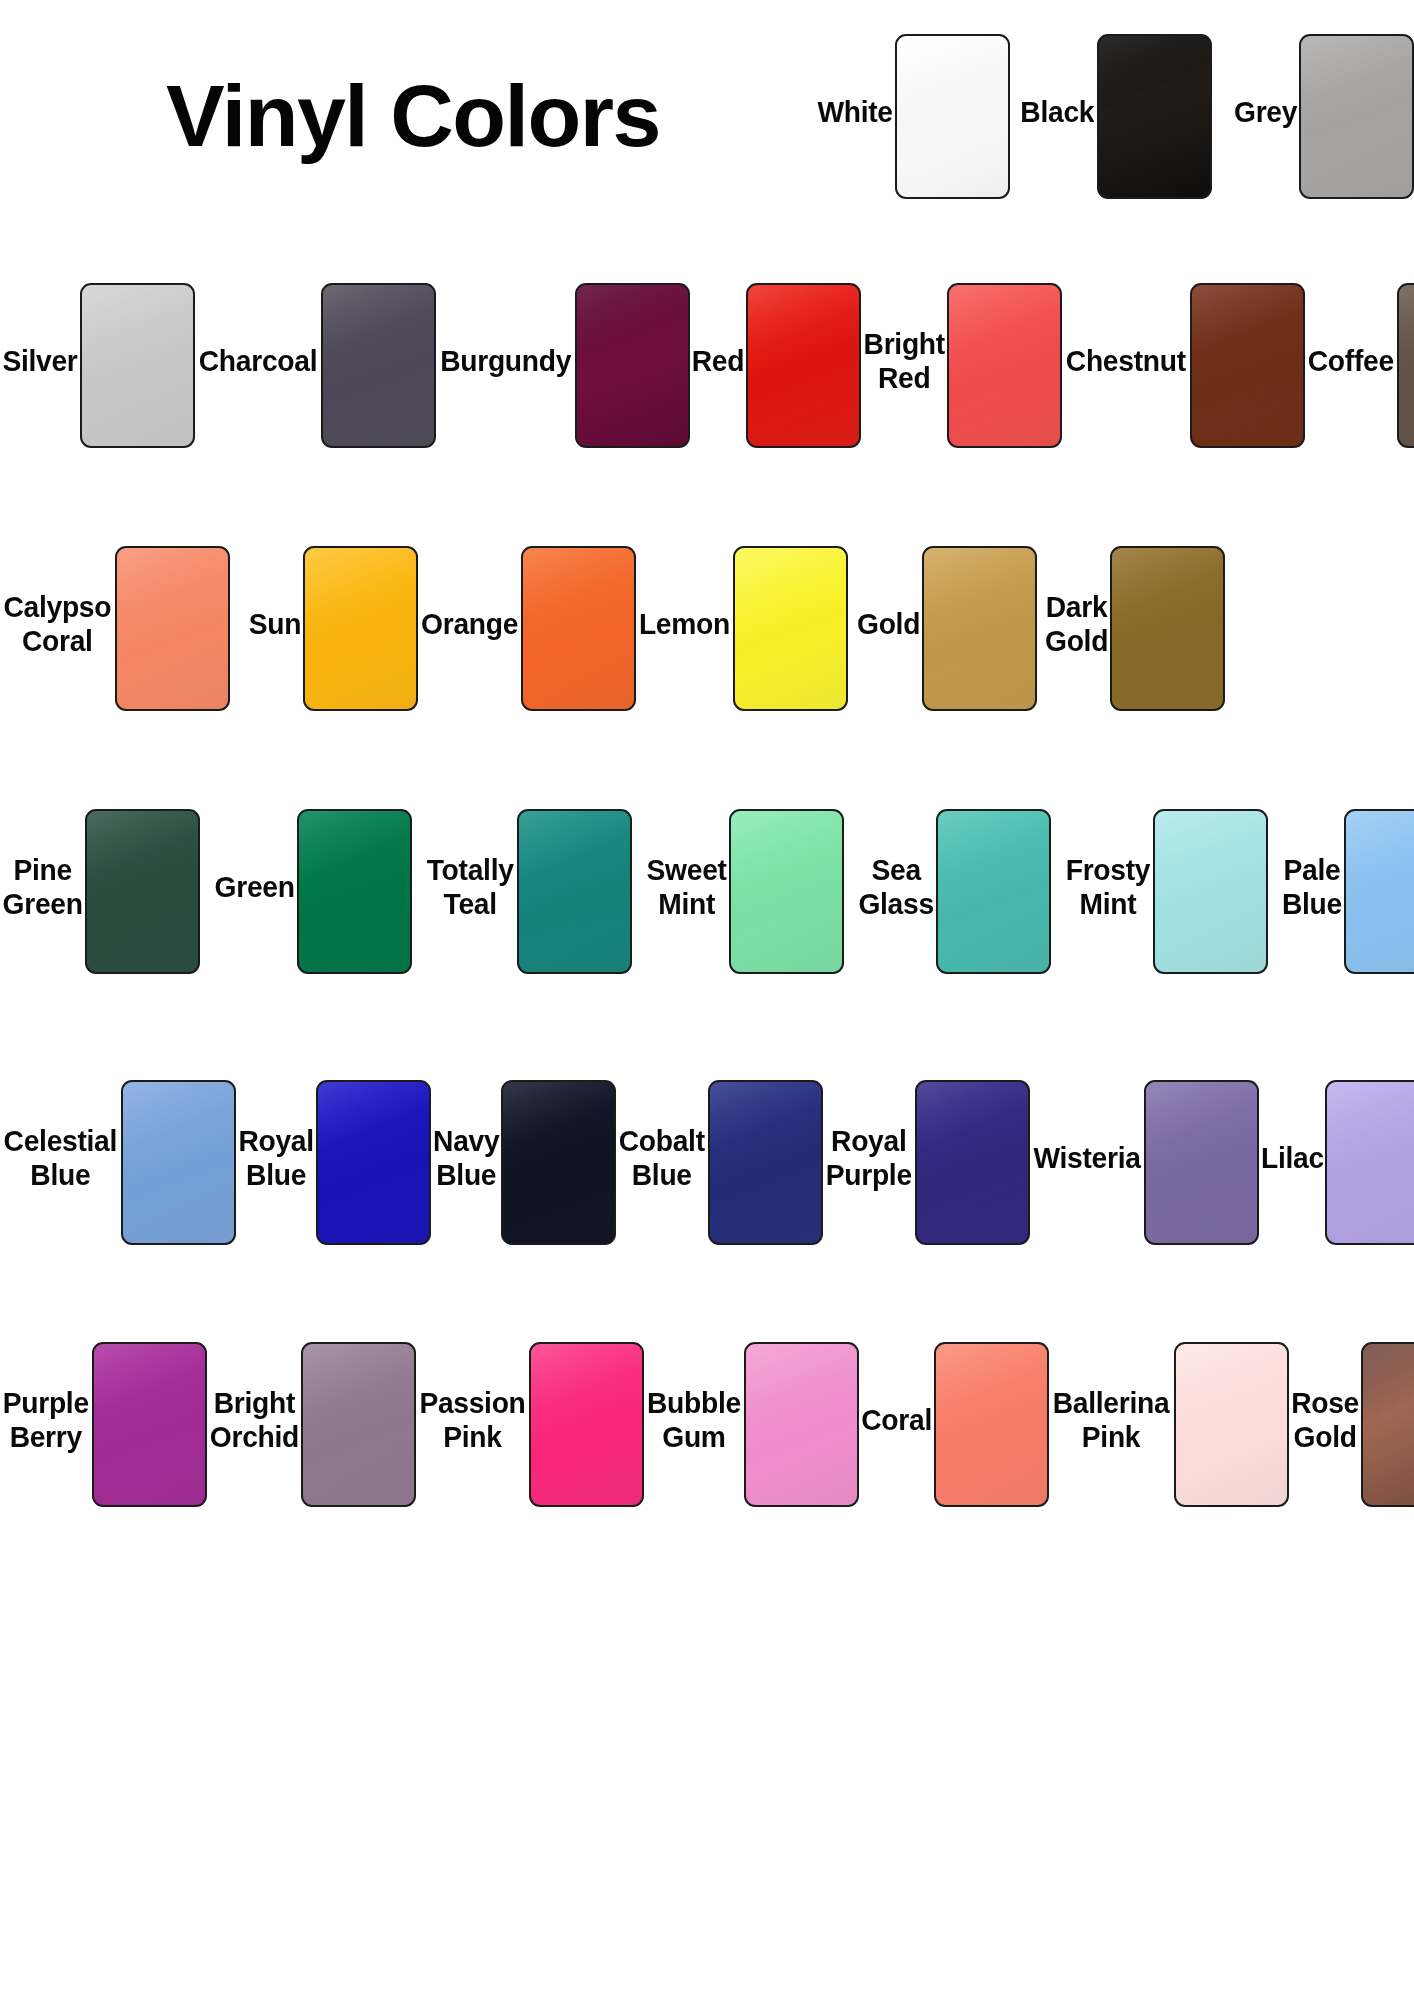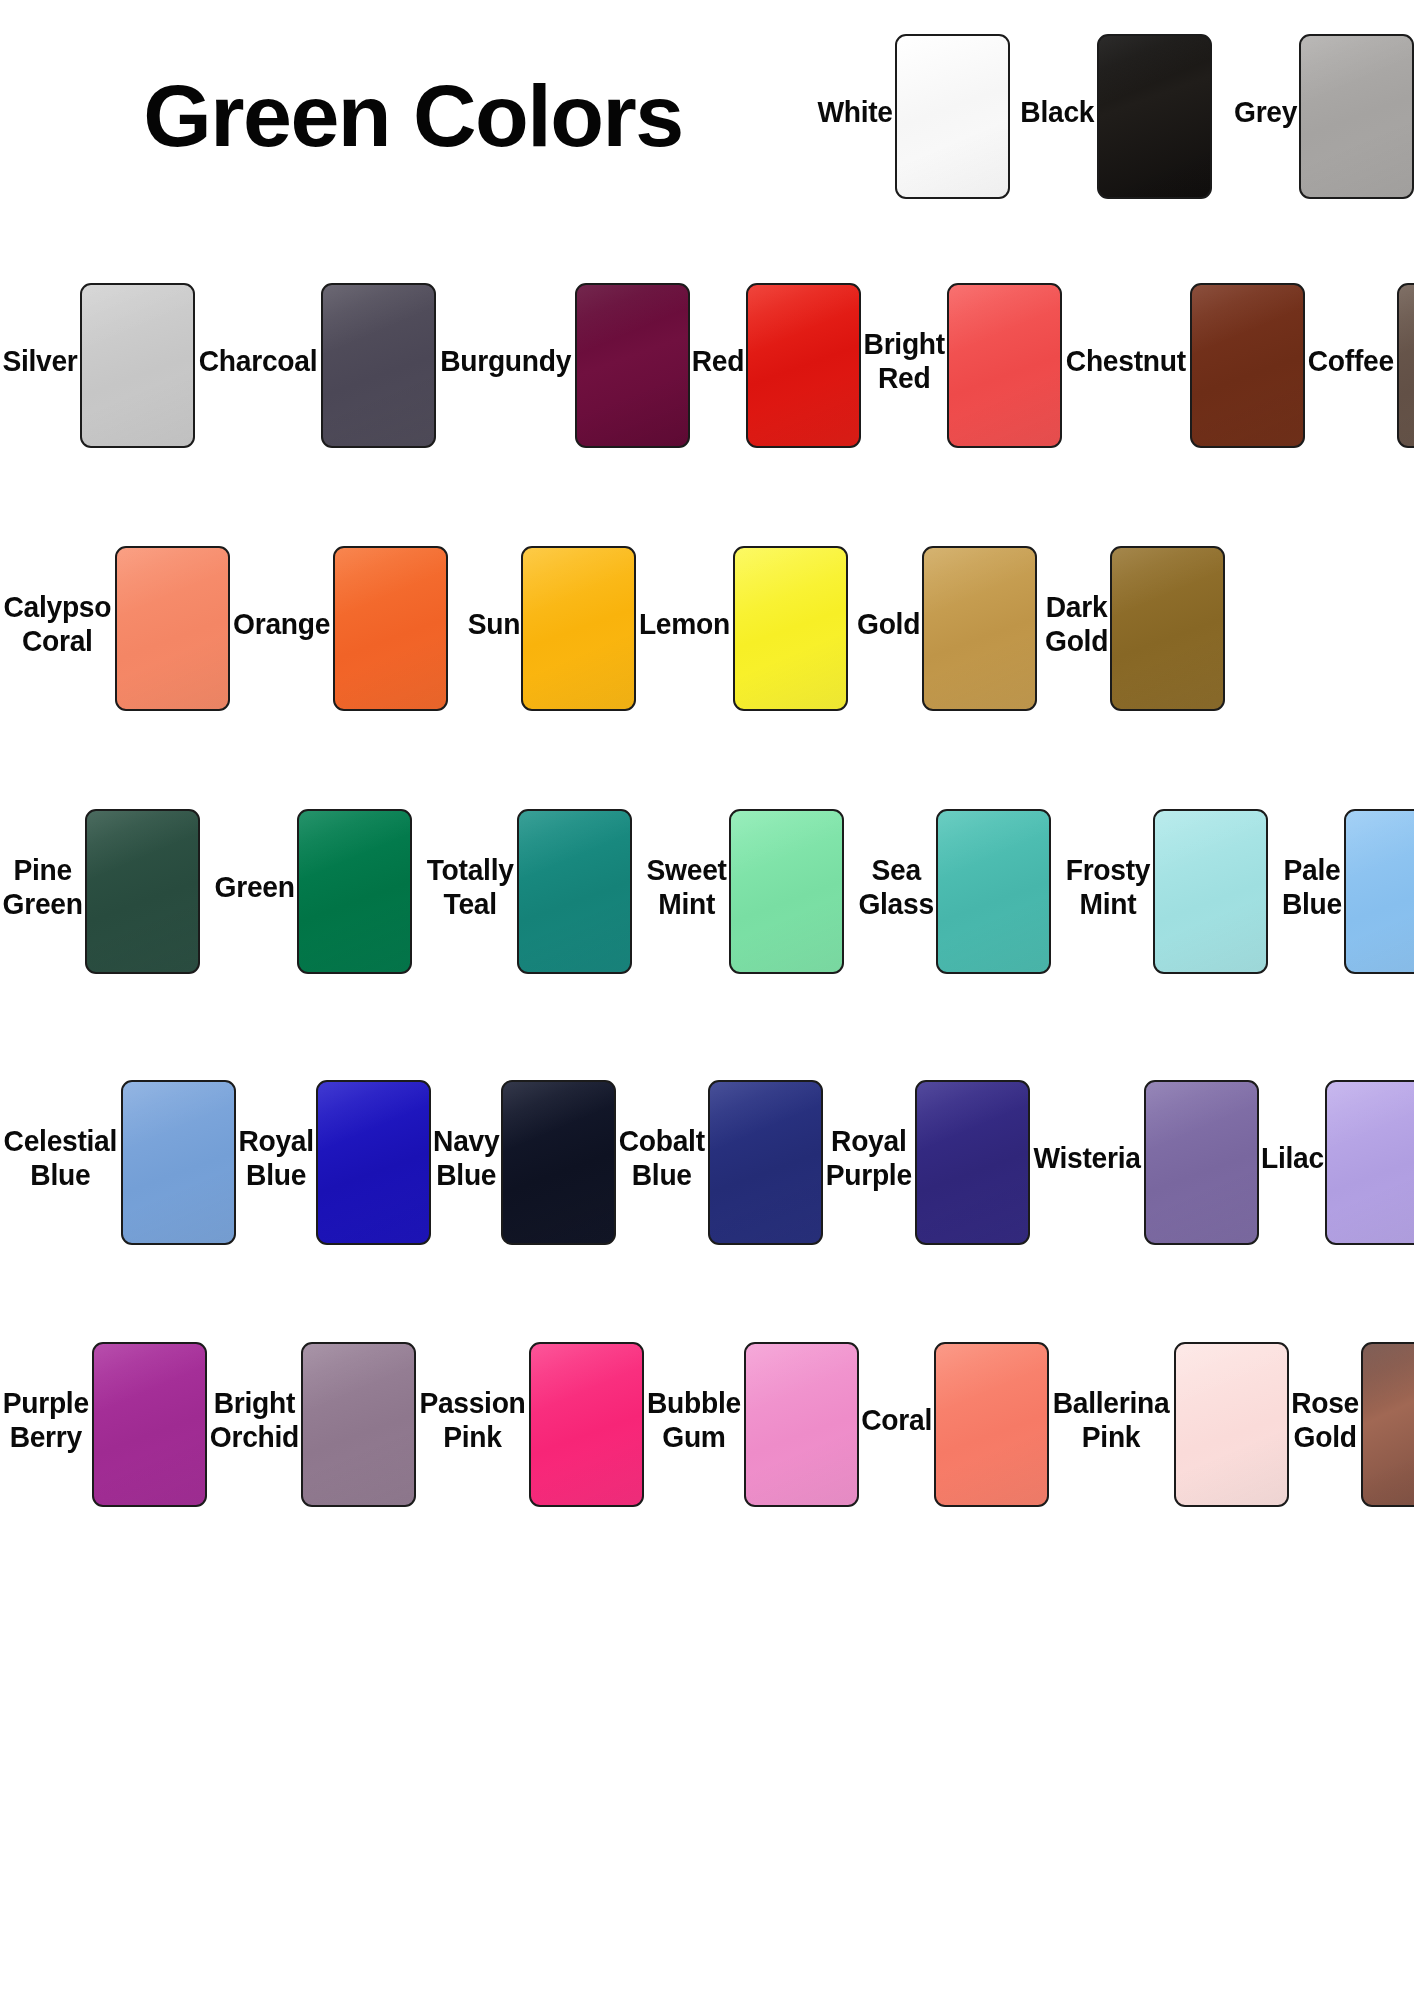--- a/index.html
+++ b/index.html
@@ -79,21 +79,21 @@
   #row4{top:766px;height:250px;gap:12px;}
   #row5{top:1037px;height:250px;}
   #row6{top:1299px;height:250px;}
 </style>
 </head>
 <body style="background: rgb(255, 255, 255);">
 
 <div class="sheet">
 
   <div class="title-block">
-    <div class="title">Green Colors</div>
+    <div class="title">Vinyl Colors</div>
   </div>
 
   <div class="row" id="row1">
       <div class="cell empty">
         <div class="label"></div>
         <div class="swatch" style="background: rgb(255, 255, 255); border-color: rgb(27, 27, 27);"></div>
       </div>
       <div class="cell empty">
         <div class="label"></div>
         <div class="swatch" style="background: rgb(255, 255, 255); border-color: rgb(27, 27, 27);"></div>
@@ -150,26 +150,26 @@
         <div class="swatch" style="background: linear-gradient(160deg, rgb(109, 91, 80) 0%, rgb(98, 80, 70) 55%, rgb(103, 85, 73) 100%); border-color: rgb(27, 27, 27);"></div>
       </div>
     </div>
   <div class="row" id="row3">
       <div class="cell">
         <div class="label">Calypso
 Coral</div>
         <div class="swatch" style="background: linear-gradient(160deg, rgb(249, 146, 114) 0%, rgb(244, 134, 101) 55%, rgb(247, 139, 105) 100%); border-color: rgb(27, 27, 27);"></div>
       </div>
       <div class="cell">
+        <div class="label">Sun</div>
+        <div class="swatch" style="background: linear-gradient(160deg, rgb(253, 195, 44) 0%, rgb(249, 179, 12) 50%, rgb(252, 185, 21) 100%); border-color: rgb(27, 27, 27);"></div>
+      </div>
+      <div class="cell">
         <div class="label">Orange</div>
         <div class="swatch" style="background: linear-gradient(160deg, rgb(247, 116, 54) 0%, rgb(241, 99, 39) 55%, rgb(244, 106, 45) 100%); border-color: rgb(27, 27, 27);"></div>
-      </div>
-      <div class="cell">
-        <div class="label">Sun</div>
-        <div class="swatch" style="background: linear-gradient(160deg, rgb(253, 195, 44) 0%, rgb(249, 179, 12) 50%, rgb(252, 185, 21) 100%); border-color: rgb(27, 27, 27);"></div>
       </div>
       <div class="cell">
         <div class="label">Lemon</div>
         <div class="swatch" style="background: linear-gradient(160deg, rgb(252, 248, 77) 0%, rgb(247, 239, 38) 50%, rgb(250, 243, 53) 100%); border-color: rgb(27, 27, 27);"></div>
       </div>
       <div class="cell">
         <div class="label">Gold</div>
         <div class="swatch" style="background: linear-gradient(160deg, rgb(207, 168, 92) 0%, rgb(191, 149, 72) 55%, rgb(198, 157, 80) 100%); border-color: rgb(27, 27, 27);"></div>
       </div>
       <div class="cell">

